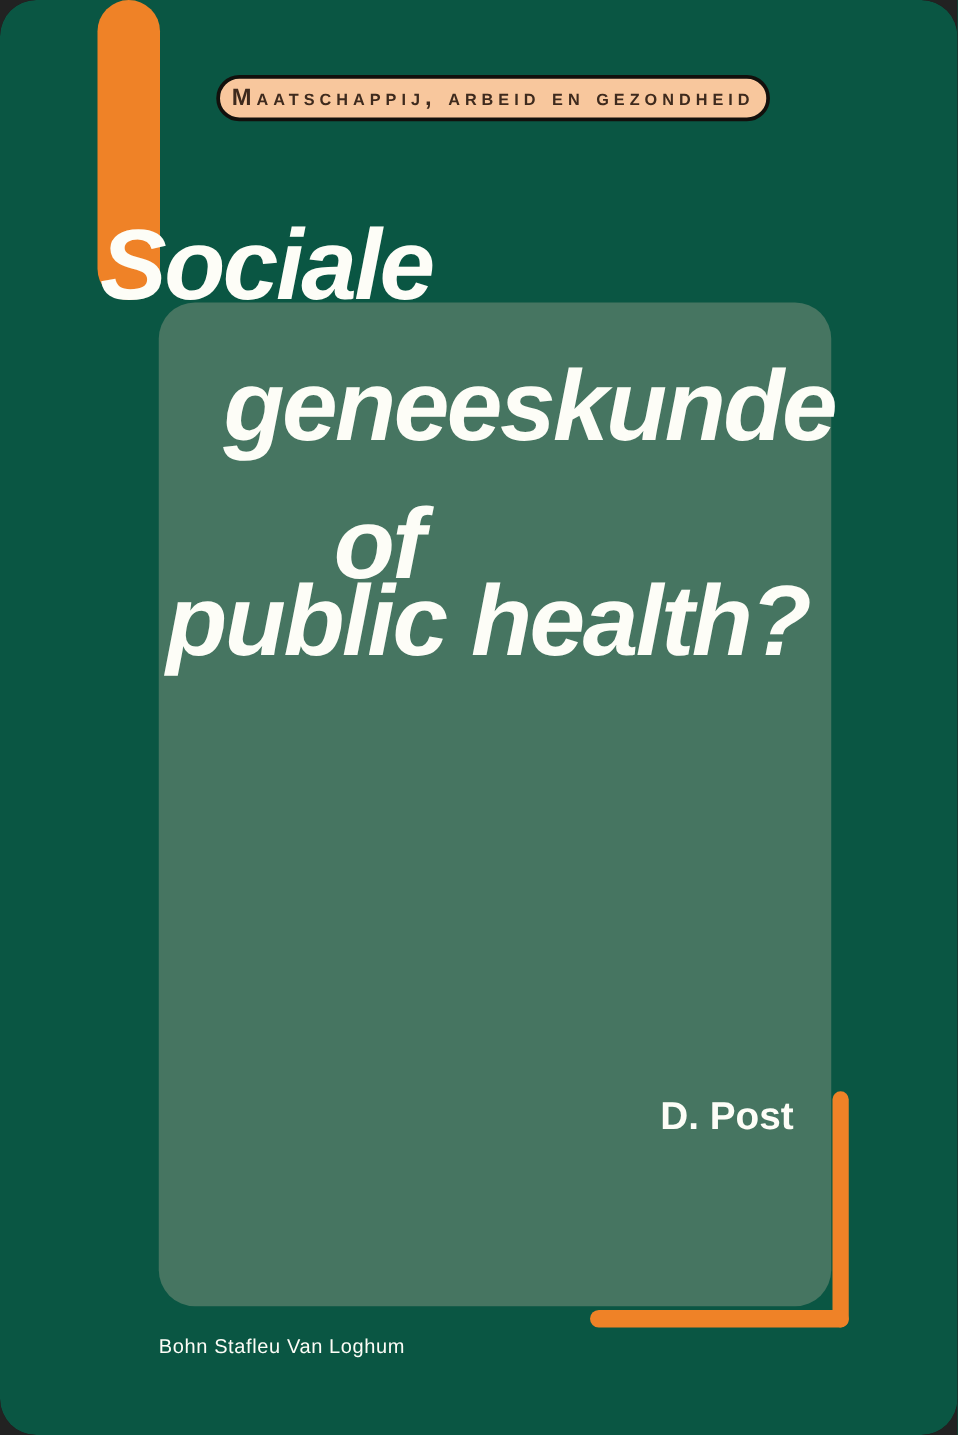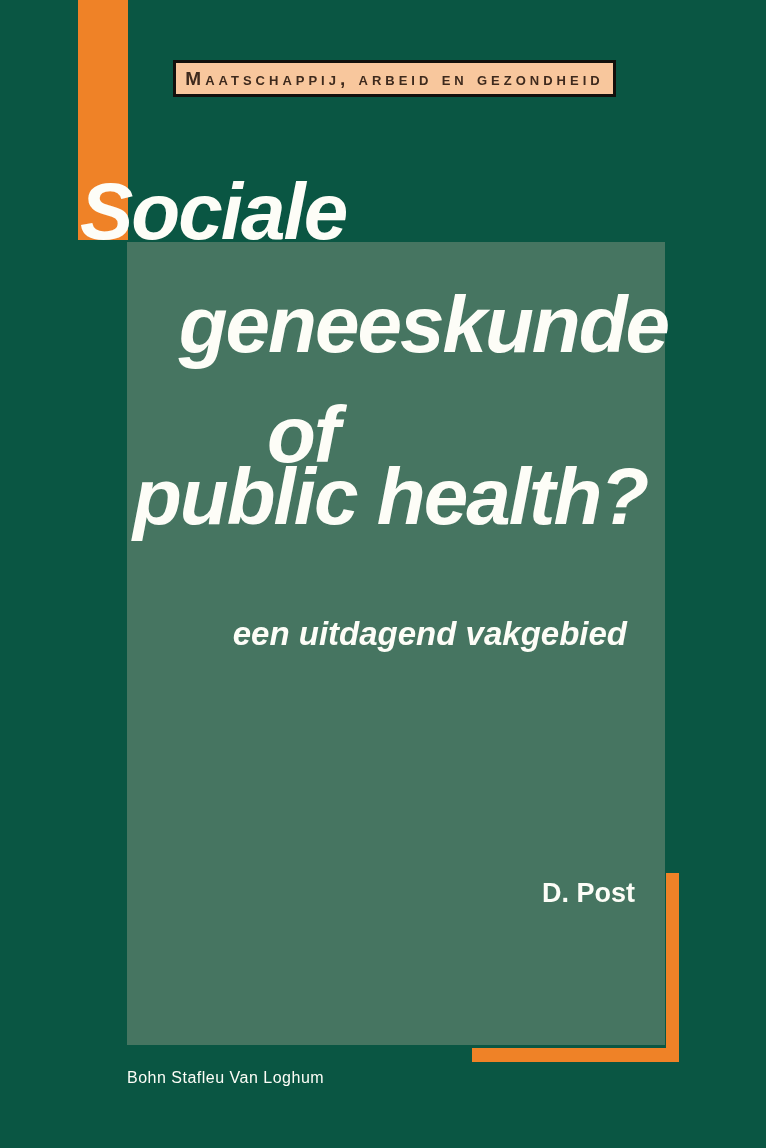--- a/index.html
+++ b/index.html
@@ -4,21 +4,21 @@
 <style>
   :root {
     --background: #0a5643;
     --panel: #467561;
     --accent-orange: #ef8227;
     --banner-bg: #f8c79d;
     --banner-border: #12100c;
     --banner-text: #3e2a1d;
     --text-white: #fdfdf7;
   }
-  * { margin: 0; padding: 0; box-sizing: border-box; }
+  * { margin: 0; padding: 0; box-sizing: border-box; border-radius: 29px; }
   html, body { background: #222; }
   .cover {
     position: relative;
     width: 766px;
     height: 1148px;
     background: var(--background);
     overflow: hidden;
     font-family: "Liberation Sans", sans-serif;
   }
   
@@ -101,21 +101,21 @@
   }
   .subtitle-line1 { left: 130px;  top: 580px; }
   .subtitle-line2 { right: 139px; top: 617px; }
   
   .authors {
     position: absolute;
     right: 131px; top: 878px;
     text-align: right;
     color: var(--text-white);
     font-weight: 700;
-    font-size: 27px;
+    font-size: 31px;
     line-height: 30px;
     z-index: 4;
   }
   
   .publisher {
     position: absolute;
     left: 127px; top: 1070px;
     color: var(--text-white);
     font-weight: 400;
     font-size: 16px;
@@ -137,21 +137,20 @@
 
   <div class="series-banner">
     <span class="banner-label">Maatschappij, arbeid en gezondheid</span>
   </div>
 
   <div class="title-line title-line1">Sociale</div>
   <div class="title-line title-line2">geneeskunde</div>
   <div class="title-line title-line3">of</div>
   <div class="title-line title-line4">public health?</div>
 
-  <div class="subtitle-line subtitle-line2">een uitdagend vakgebied</div>
 
   <div class="authors">
     <div>D. Post</div>
   </div>
 
   <div class="publisher">Bohn Stafleu Van Loghum</div>
 
 </div>
 
 </body></html>

